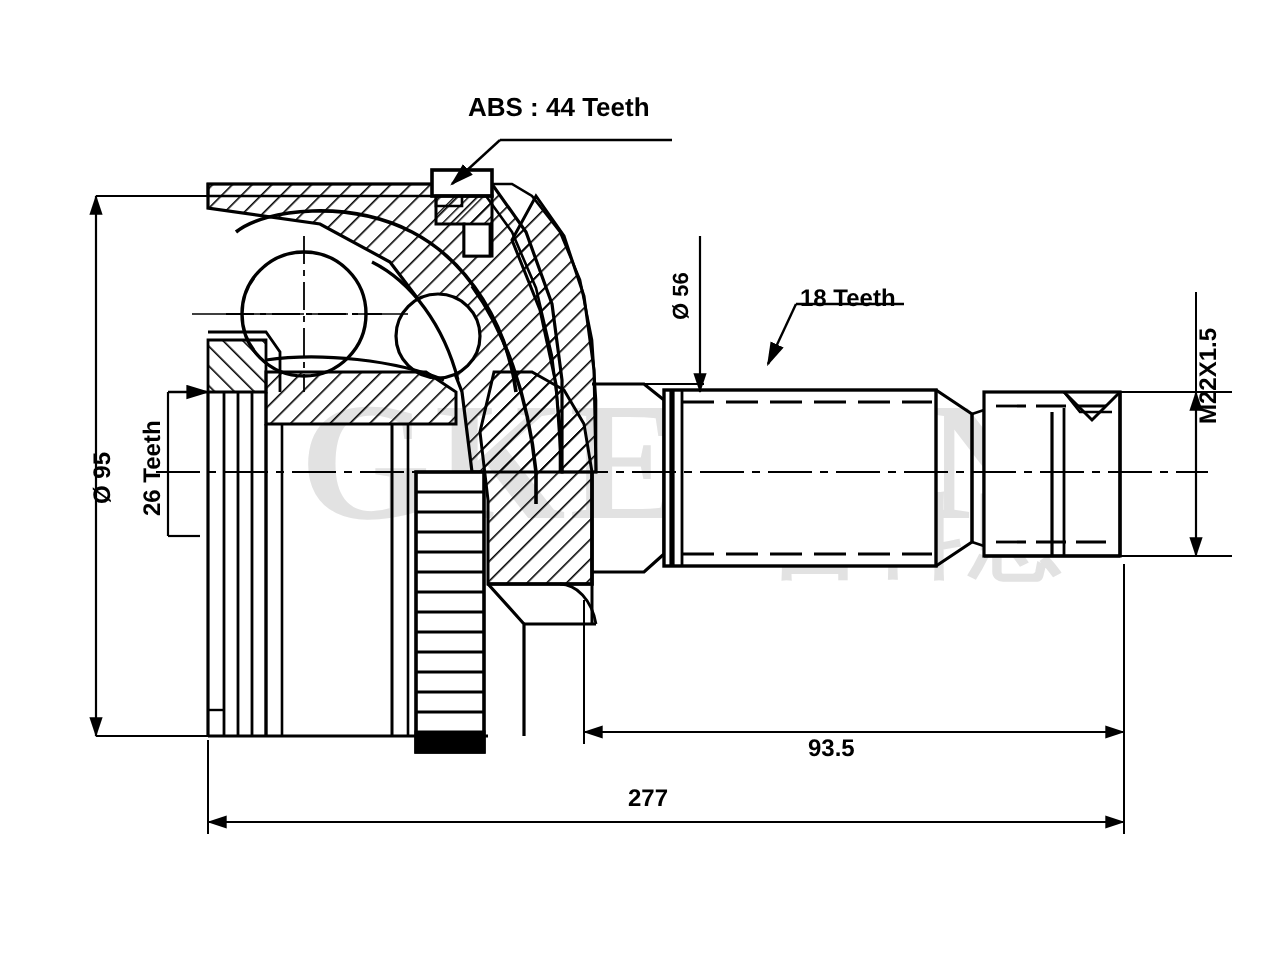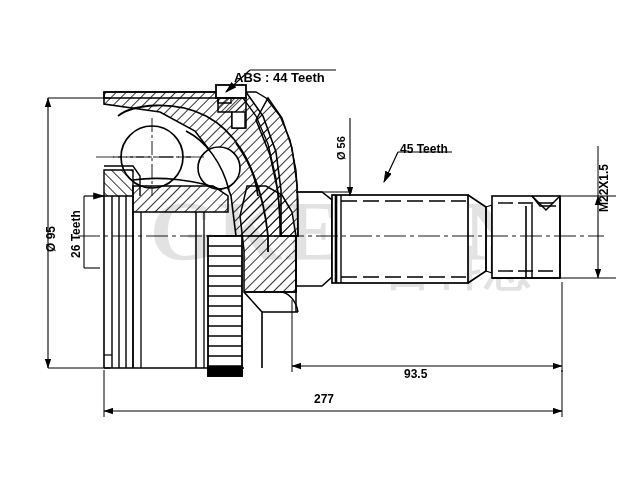--- a/index.html
+++ b/index.html
@@ -25,21 +25,21 @@
     height: 480px;
   }
   .lbl {
     position: absolute;
     font-family: "Liberation Sans", sans-serif;
     font-weight: bold;
     color: #000000;
     white-space: nowrap;
     line-height: 1;
   }
-  .lbl-abs      { left: 234px; top: 71px;  font-size: 13px; }
+  .lbl-abs      { left: 234px; top: 47px;  font-size: 13px; }
   .lbl-28teeth  { left: 400px; top: 143px; font-size: 12px; }
   .lbl-935      { left: 404px; top: 368px; font-size: 12px; }
   .lbl-154      { left: 314px; top: 393px; font-size: 12px; }
 
   .lbl-rot {
     transform-origin: 0 0;
     transform: rotate(-90deg);
   }
   .lbl-d95   { left: 45px;  top: 252px; font-size: 12px; }
   .lbl-26t   { left: 70px;  top: 258px; font-size: 12px; }
@@ -253,21 +253,21 @@
         <line x1="104" y1="411" x2="562" y2="411" stroke="#000" stroke-width="1.1" marker-start="url(#arrTail)" marker-end="url(#arrHead)"></line>
         <line x1="104" y1="370" x2="104" y2="417" stroke="#000" stroke-width="1"></line>
         <line x1="562" y1="370" x2="562" y2="417" stroke="#000" stroke-width="1"></line>
       </g>
 
     </g>
   </svg>
 
   <div class="lbl lbl-abs">ABS : 44 Teeth</div>
 
-  <div class="lbl lbl-28teeth">45 Teeth</div>
+  <div class="lbl lbl-28teeth">18 Teeth</div>
 
   <div class="lbl lbl-935">93.5</div>
 
   <div class="lbl lbl-154">277</div>
 
   <div class="lbl lbl-rot lbl-d95">Ø 95</div>
 
   <div class="lbl lbl-rot lbl-26t">26 Teeth</div>
 
   <div class="lbl lbl-rot lbl-d56">Ø 56</div>

